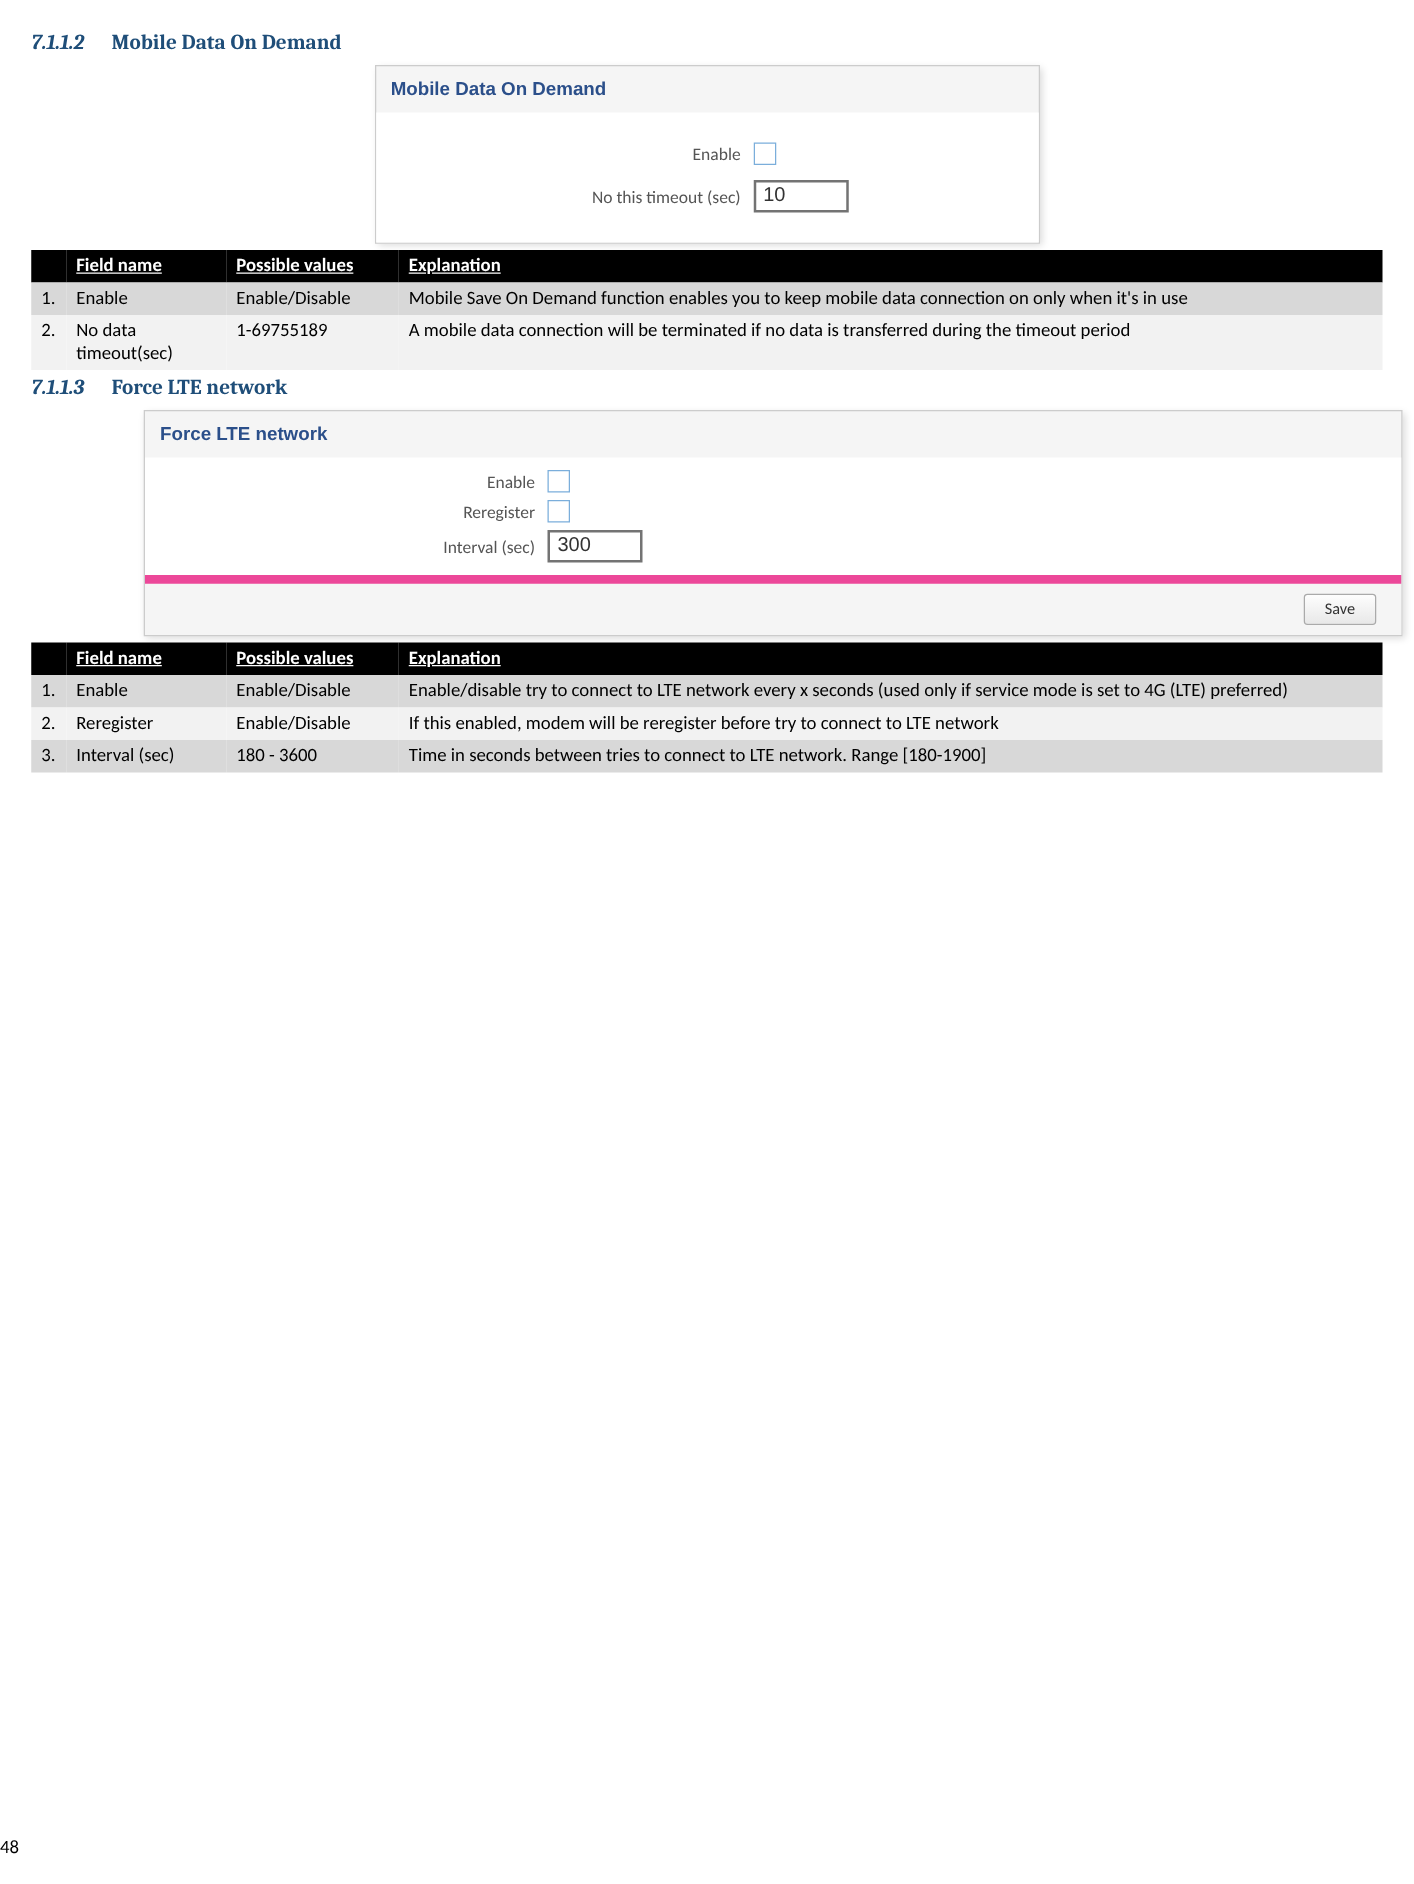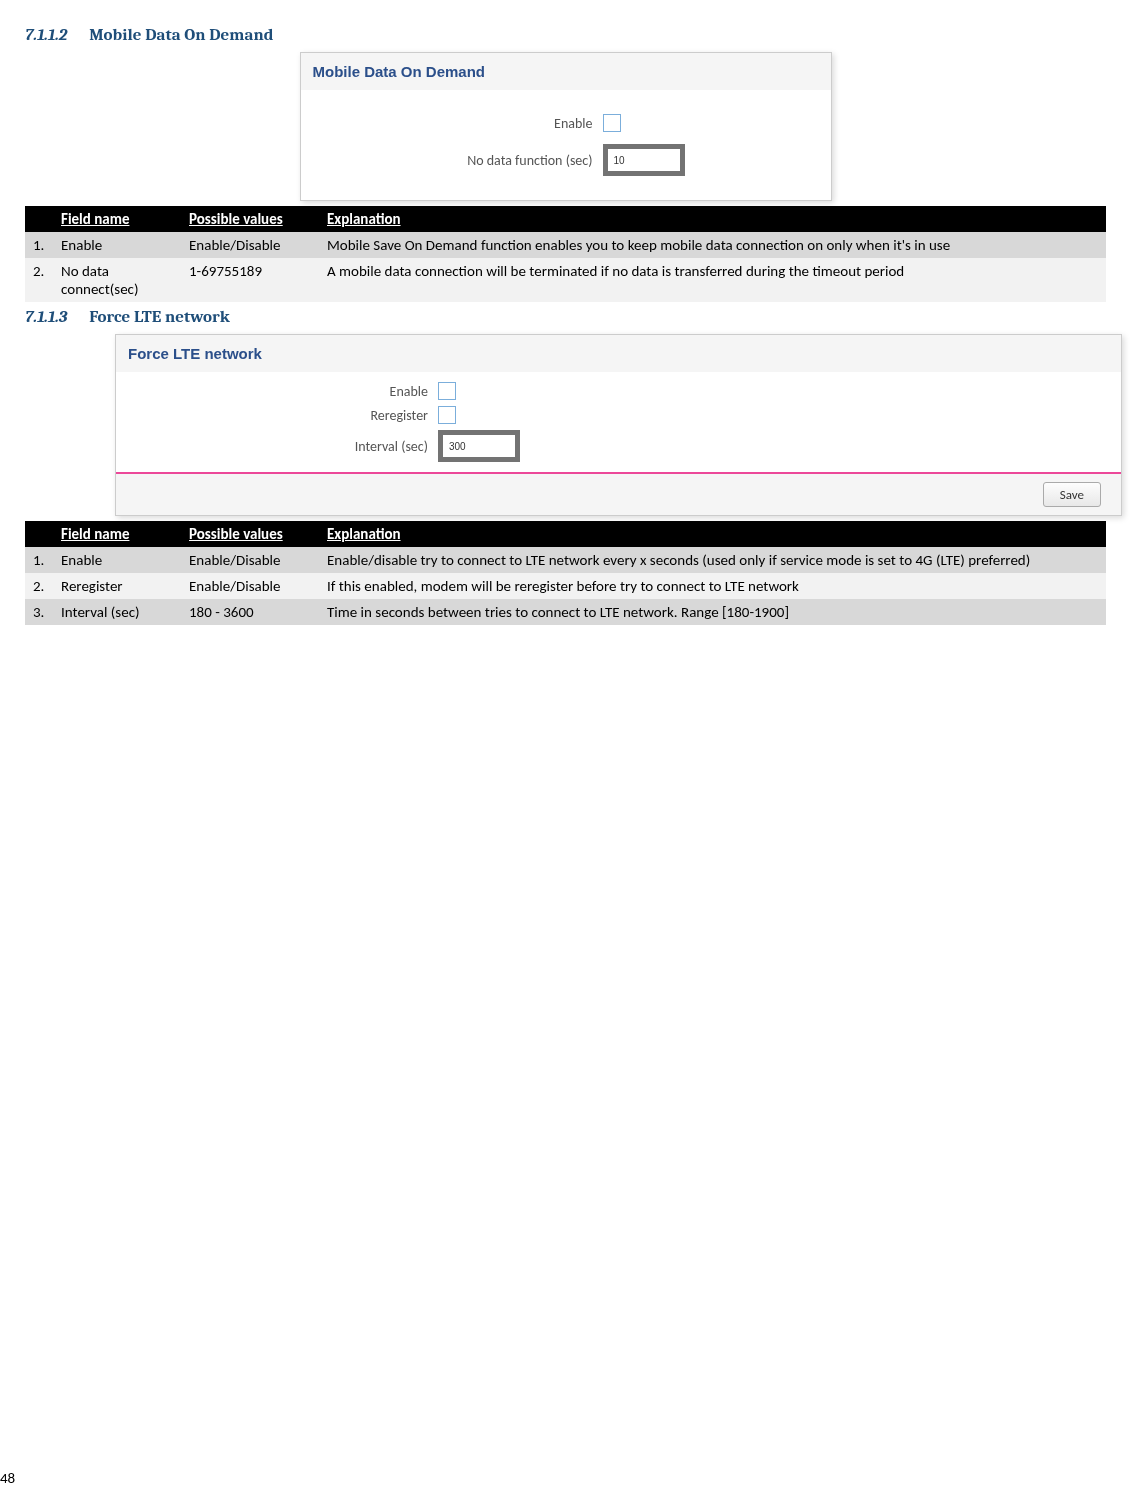--- a/index.html
+++ b/index.html
@@ -65,30 +65,30 @@
     }
     .ui-figure.mobile .ui-label {
       flex: 0 0 280px;
     }
     .ui-check {
       width: 16px;
       height: 16px;
       border: 1px solid #7baedb;
     }
     .ui-input {
-      border: 5px solid #737373;
+      border: 2px solid #737373;
       height: 22px;
       padding: 0 6px;
-      font-size: 10px;
+      font-size: 16px;
       color: #333;
       width: 60px;
     }
     .ui-footer {
       background: #f5f5f5;
-      border-top: 2px solid #ec4899;
+      border-top: 7px solid #ec4899;
       padding: 8px 20px;
       text-align: right;
     }
     .ui-save {
       display: inline-block;
       background: linear-gradient(#fdfdfd, #e8e8e8);
       border: 1px solid #aaa;
       border-radius: 3px;
       padding: 4px 16px;
       font-size: 13px;
@@ -148,21 +148,21 @@
 
 <div class="ui-figure-wrap">
 <div class="ui-figure mobile">
   <div class="ui-title">Mobile Data On Demand</div>
   <div class="ui-form">
     <div class="ui-row">
       <div class="ui-label">Enable</div>
       <div class="ui-check"></div>
     </div>
     <div class="ui-row">
-      <div class="ui-label">No data function (sec)</div>
+      <div class="ui-label">No this timeout (sec)</div>
       <input class="ui-input" type="text" value="10" style="">
     </div>
   </div>
 </div>
 </div>
 
 <table class="fields">
   <colgroup>
       <col class="col-n">
       <col class="col-f">
@@ -179,21 +179,21 @@
   </thead>
   <tbody>
     <tr class="r1">
       <td>1.</td>
       <td>Enable</td>
       <td>Enable/Disable</td>
       <td class="explanation-justify">Mobile Save On Demand function enables you to keep mobile data connection on only when it's in use</td>
     </tr>
     <tr class="r2">
       <td>2.</td>
-      <td>No data connect(sec)</td>
+      <td>No data timeout(sec)</td>
       <td>1-69755189</td>
       <td class="explanation-justify">A mobile data connection will be terminated if no data is transferred during the timeout period</td>
     </tr>
   </tbody>
 </table>
 
 
 <div class="section-heading" style="">
   <span class="num">7.1.1.3</span>
   <span>Force LTE network</span>

